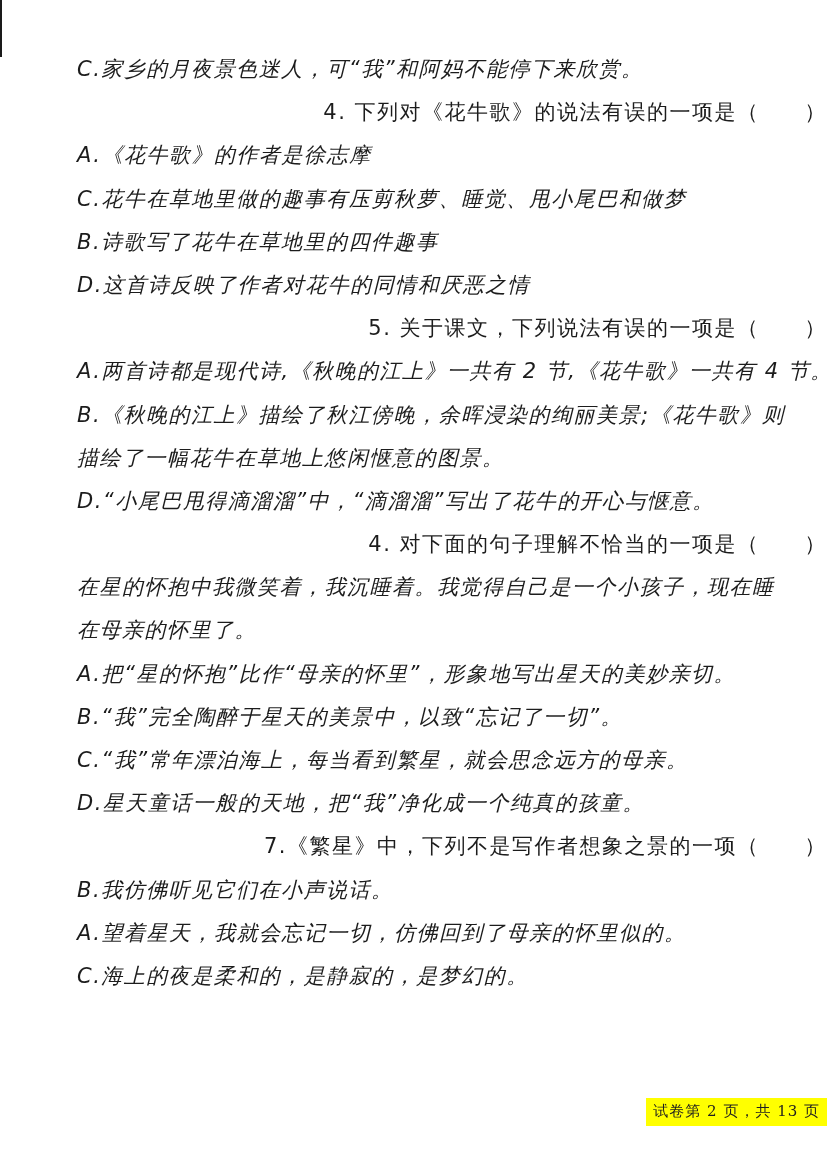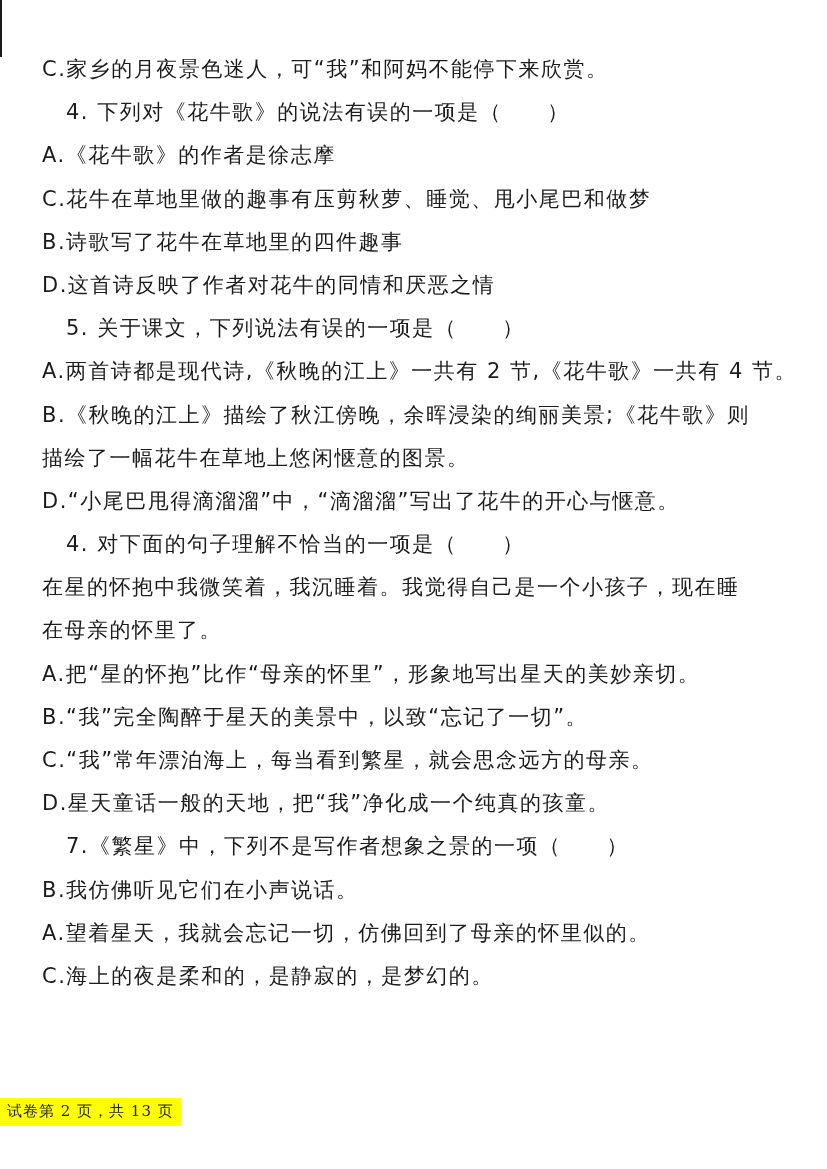--- a/index.html
+++ b/index.html
@@ -33,32 +33,34 @@
     height: 43.2px;
     line-height: 1.18;
     white-space: nowrap;
     font-size: 21px;
     letter-spacing: 1.5px;
     color: #1c1c1c;
     overflow: visible;
   }
   .line.question {
     padding-left: 66px;
+    text-align: right;
   }
   .line.option,
   .line.continuation,
   .line.passage {
-    padding-left: 42px;
+    padding-left: 77px;
+    font-style: italic;
   }
   .footer {
     position: absolute;
     left: 0;
     top: 1098px;
     width: 827px;
-    text-align: left;
+    text-align: right;
   }
   .footer-badge {
     display: inline-block;
     background: #ffff00;
     color: #1f1f1f;
     font-family: "DejaVu Serif", serif;
     font-size: 15px;
     letter-spacing: 1px;
     padding: 4px 7px 5px 7px;
   }

